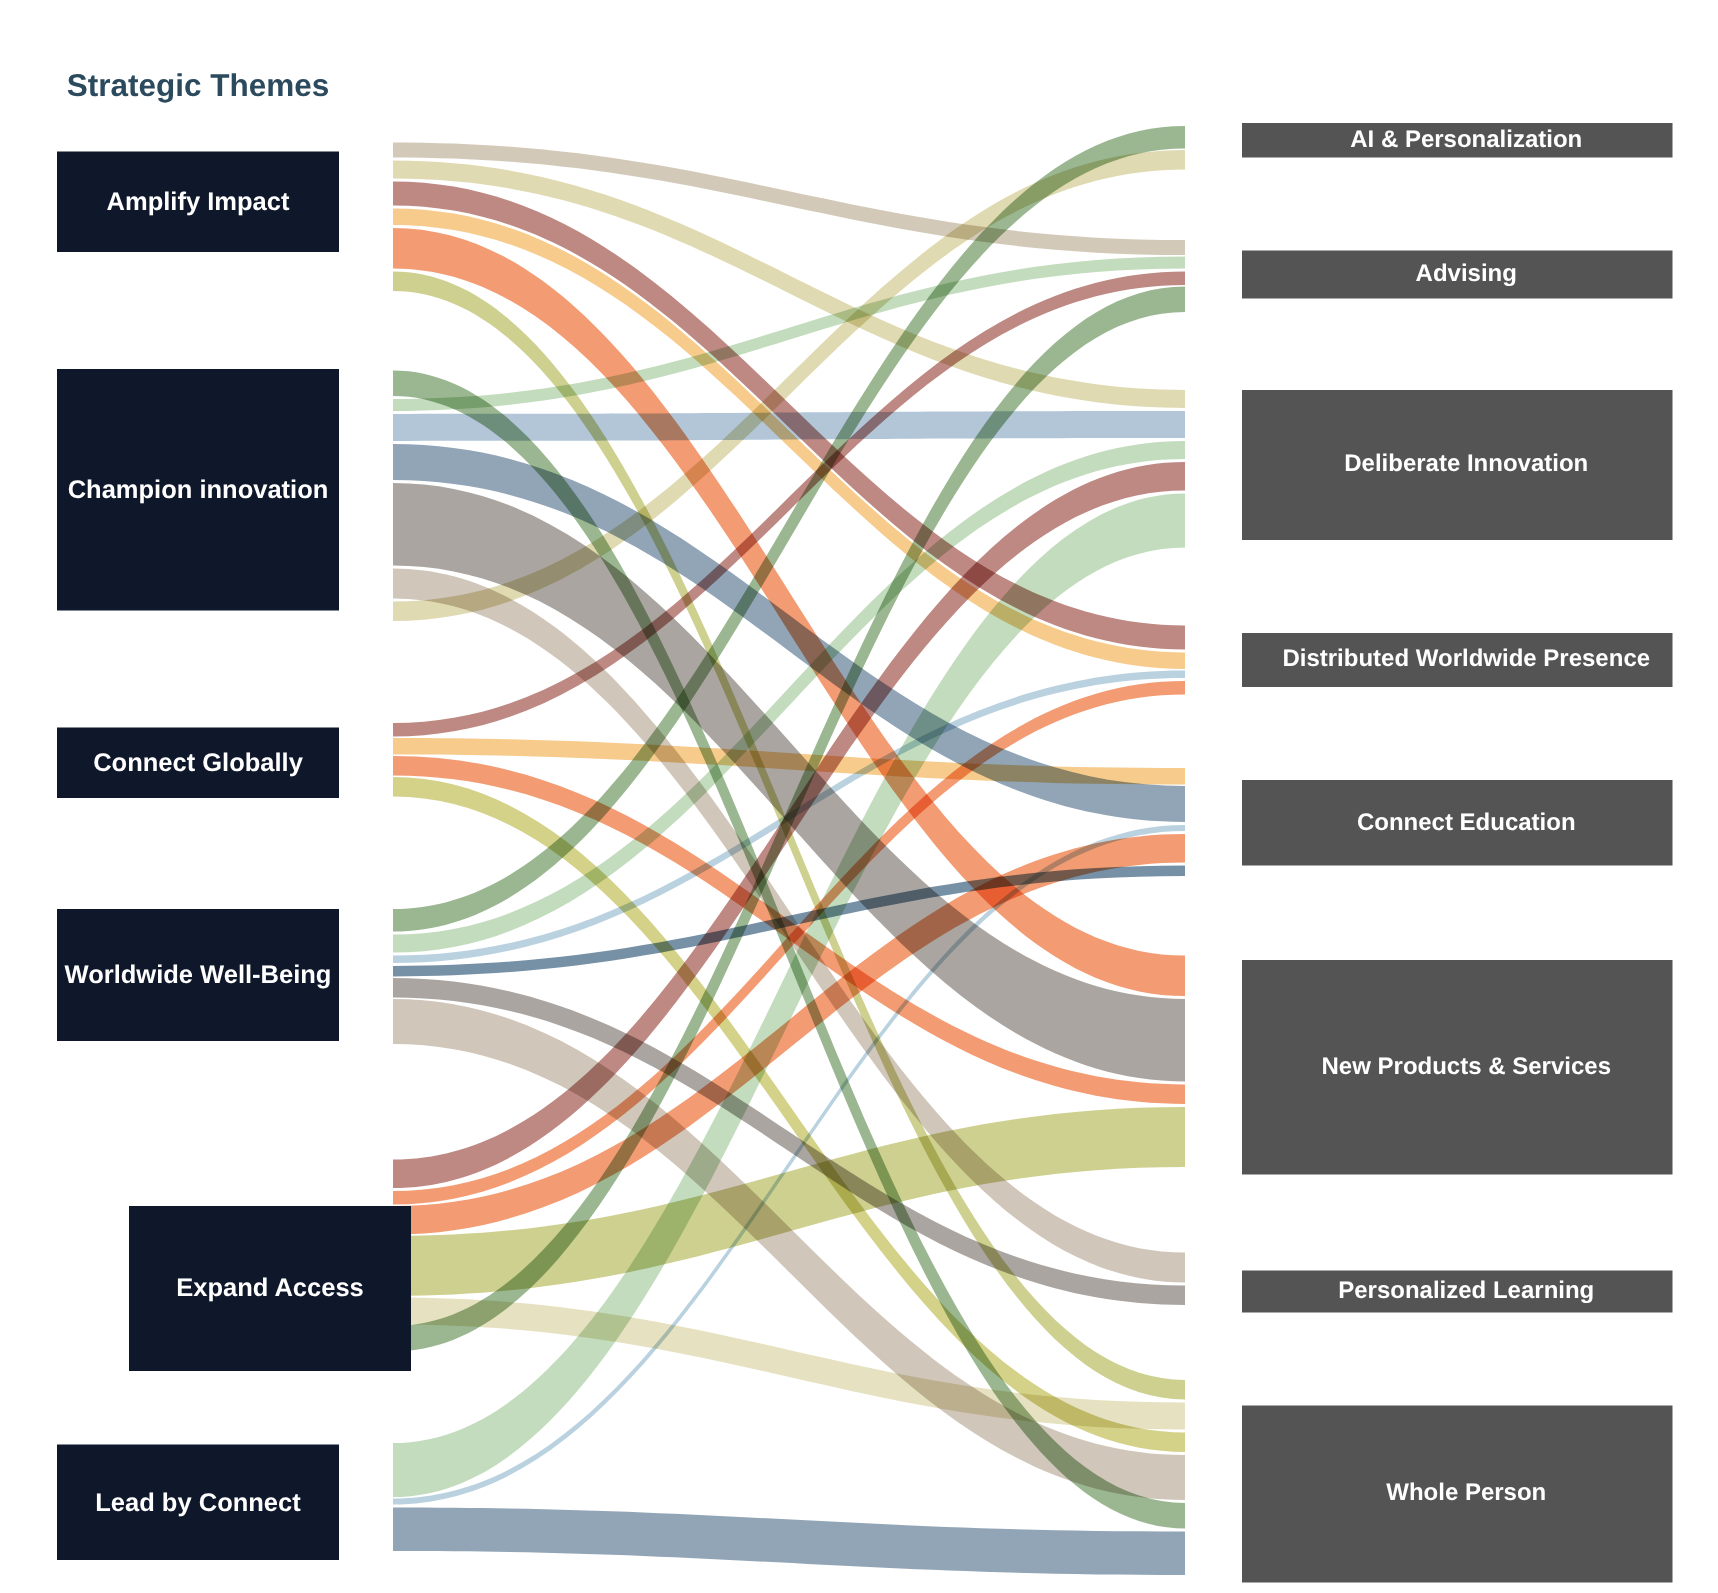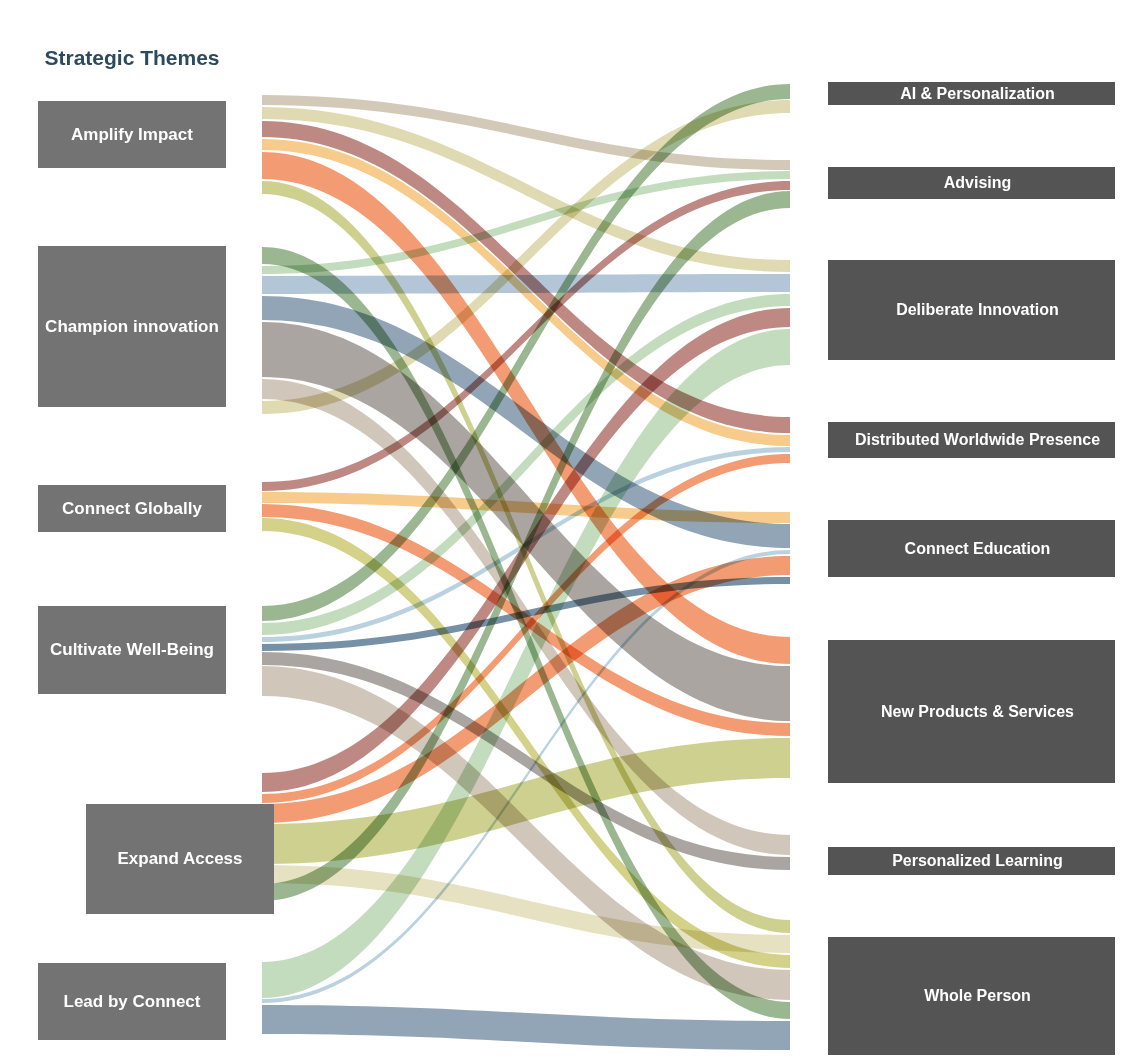--- a/index.html
+++ b/index.html
@@ -16,21 +16,21 @@
     font-size:21px;font-weight:bold;text-align:center;
   }
   #left-header{left:38px;width:188px;color:#2c4a5e;}
   #right-header{left:828px;width:299px;color:#464646;}
   .node{
     position:absolute;
     display:flex;align-items:center;justify-content:center;
     color:#ffffff;font-weight:bold;text-align:left;
     box-sizing:border-box;
   }
-  .node.left{left:38px;width:188px;background:#737373;font-size:17px;}
+  .node.left{left:38px;width:188px;background:#0f172a;font-size:17px;}
   .node.right{left:828px;width:299px;background:#545455;font-size:16px;}
   .ribbon{mix-blend-mode:multiply;}
 </style>
 </head>
 <body>
 
 <div id="canvas">
   <svg id="ribbons" viewBox="0 0 1145 1062" xmlns="http://www.w3.org/2000/svg">
       <path d="M 262,95 C 483.76,95 568.24,160 790,160 L 790,170 C 568.24,170 483.76,105 262,105 Z" fill="#cbc0ab" fill-opacity="0.85" class="ribbon"></path>
       <path d="M 262,107 C 483.76,107 568.24,260 790,260 L 790,272 C 568.24,272 483.76,119 262,119 Z" fill="#dbd3a4" fill-opacity="0.85" class="ribbon"></path>
@@ -73,21 +73,21 @@
       <div class="node left" style="top: 101px; height: 67px;">
         <span>Amplify Impact</span>
       </div>
       <div class="node left" style="top: 246px; height: 161px;">
         <span>Champion innovation</span>
       </div>
       <div class="node left" style="top: 485px; height: 47px;">
         <span>Connect Globally</span>
       </div>
       <div class="node left" style="top: 606px; height: 88px;">
-        <span>Cultivate Well-Being</span>
+        <span>Worldwide Well-Being</span>
       </div>
       <div class="node left" style="top: 804px; height: 110px; margin-left: 48px;">
         <span>Expand Access</span>
       </div>
       <div class="node left" style="top: 963px; height: 77px;">
         <span>Lead by Connect</span>
       </div>
     </div>
   <div id="right-nodes">
       <div class="node right" style="top: 82px; height: 23px;">

